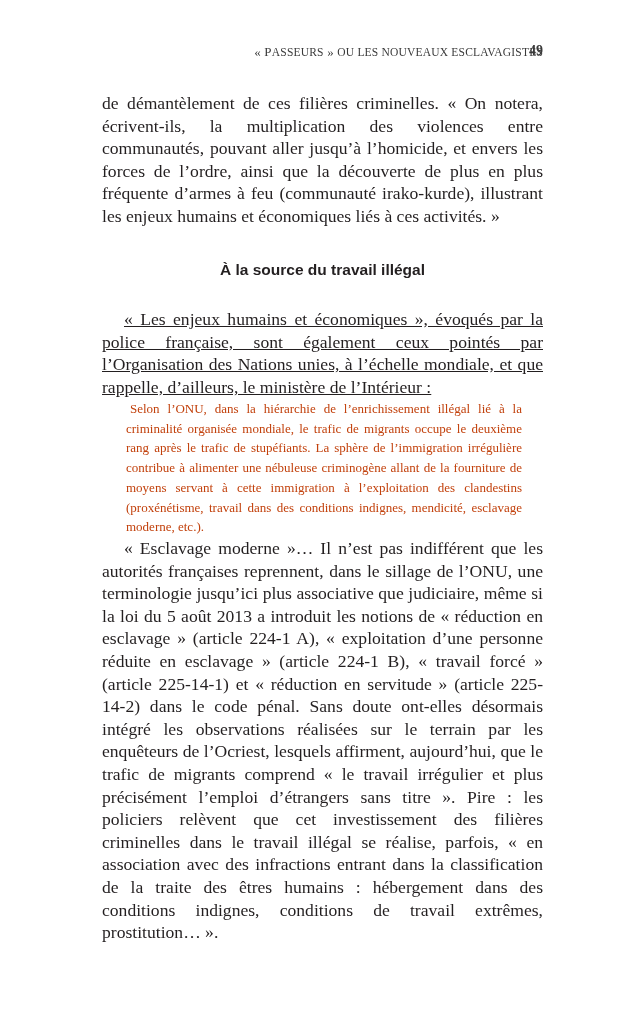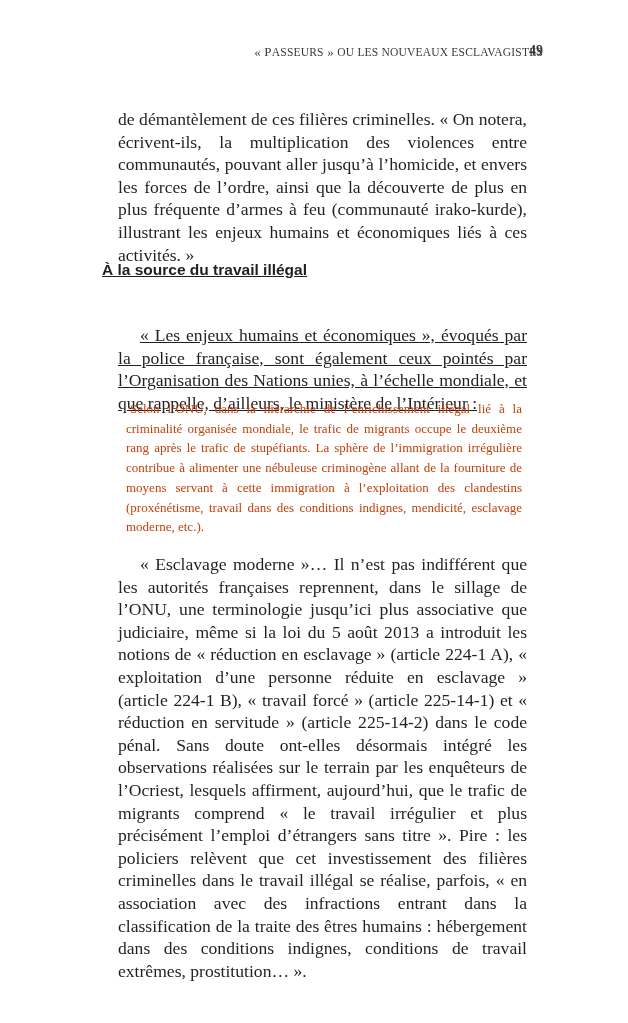--- a/index.html
+++ b/index.html
@@ -49,34 +49,34 @@
   .body-text {
     position: absolute;
     left: 102px;
     width: 441px;
     font-size: 17.6px;
     line-height: 22.6px;
     text-align: justify;
     hyphens: manual;
   }
   .body-text p {
-    margin: 16px;
+    margin: 0;
   }
   .indent { text-indent: 22px; }
   #para1 { top: 92px; }
   .section-heading {
     position: absolute;
     top: 260px;
     left: 102px;
     width: 441px;
+    text-align: center;
     font-family: "Liberation Sans", "DejaVu Sans", sans-serif;
     font-weight: bold;
     font-size: 15.5px;
     line-height: 20px;
-    text-decoration: underline;
   }
   #para2 { top: 308px; text-decoration: underline; }
   .block-quote {
     position: absolute;
     top: 399px;
     left: 126px;
     width: 396px;
     font-size: 13px;
     line-height: 19.7px;
     text-align: justify;

